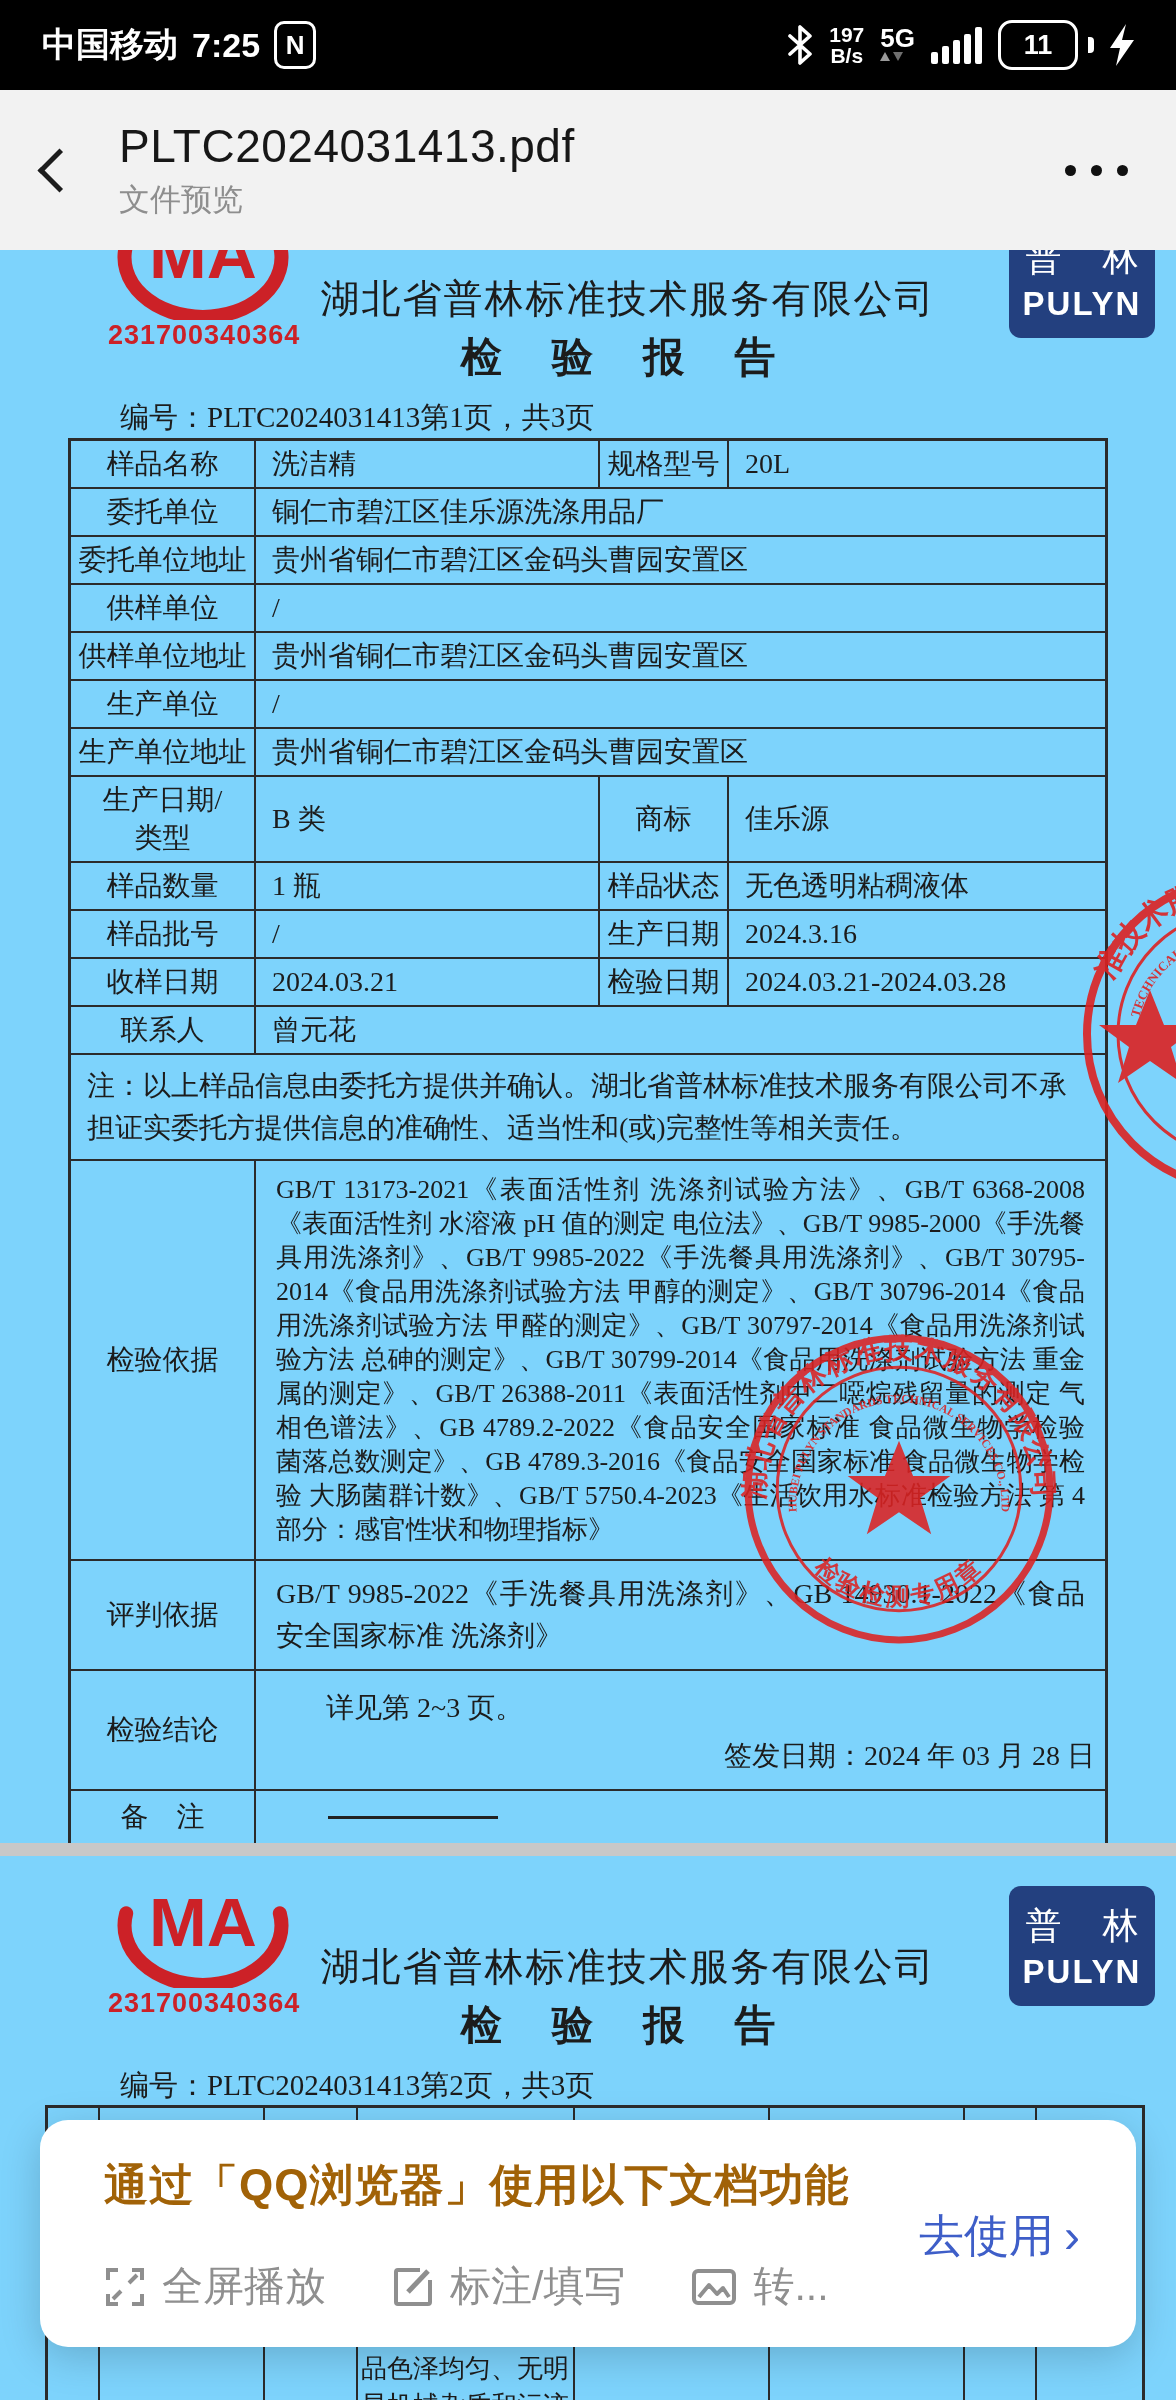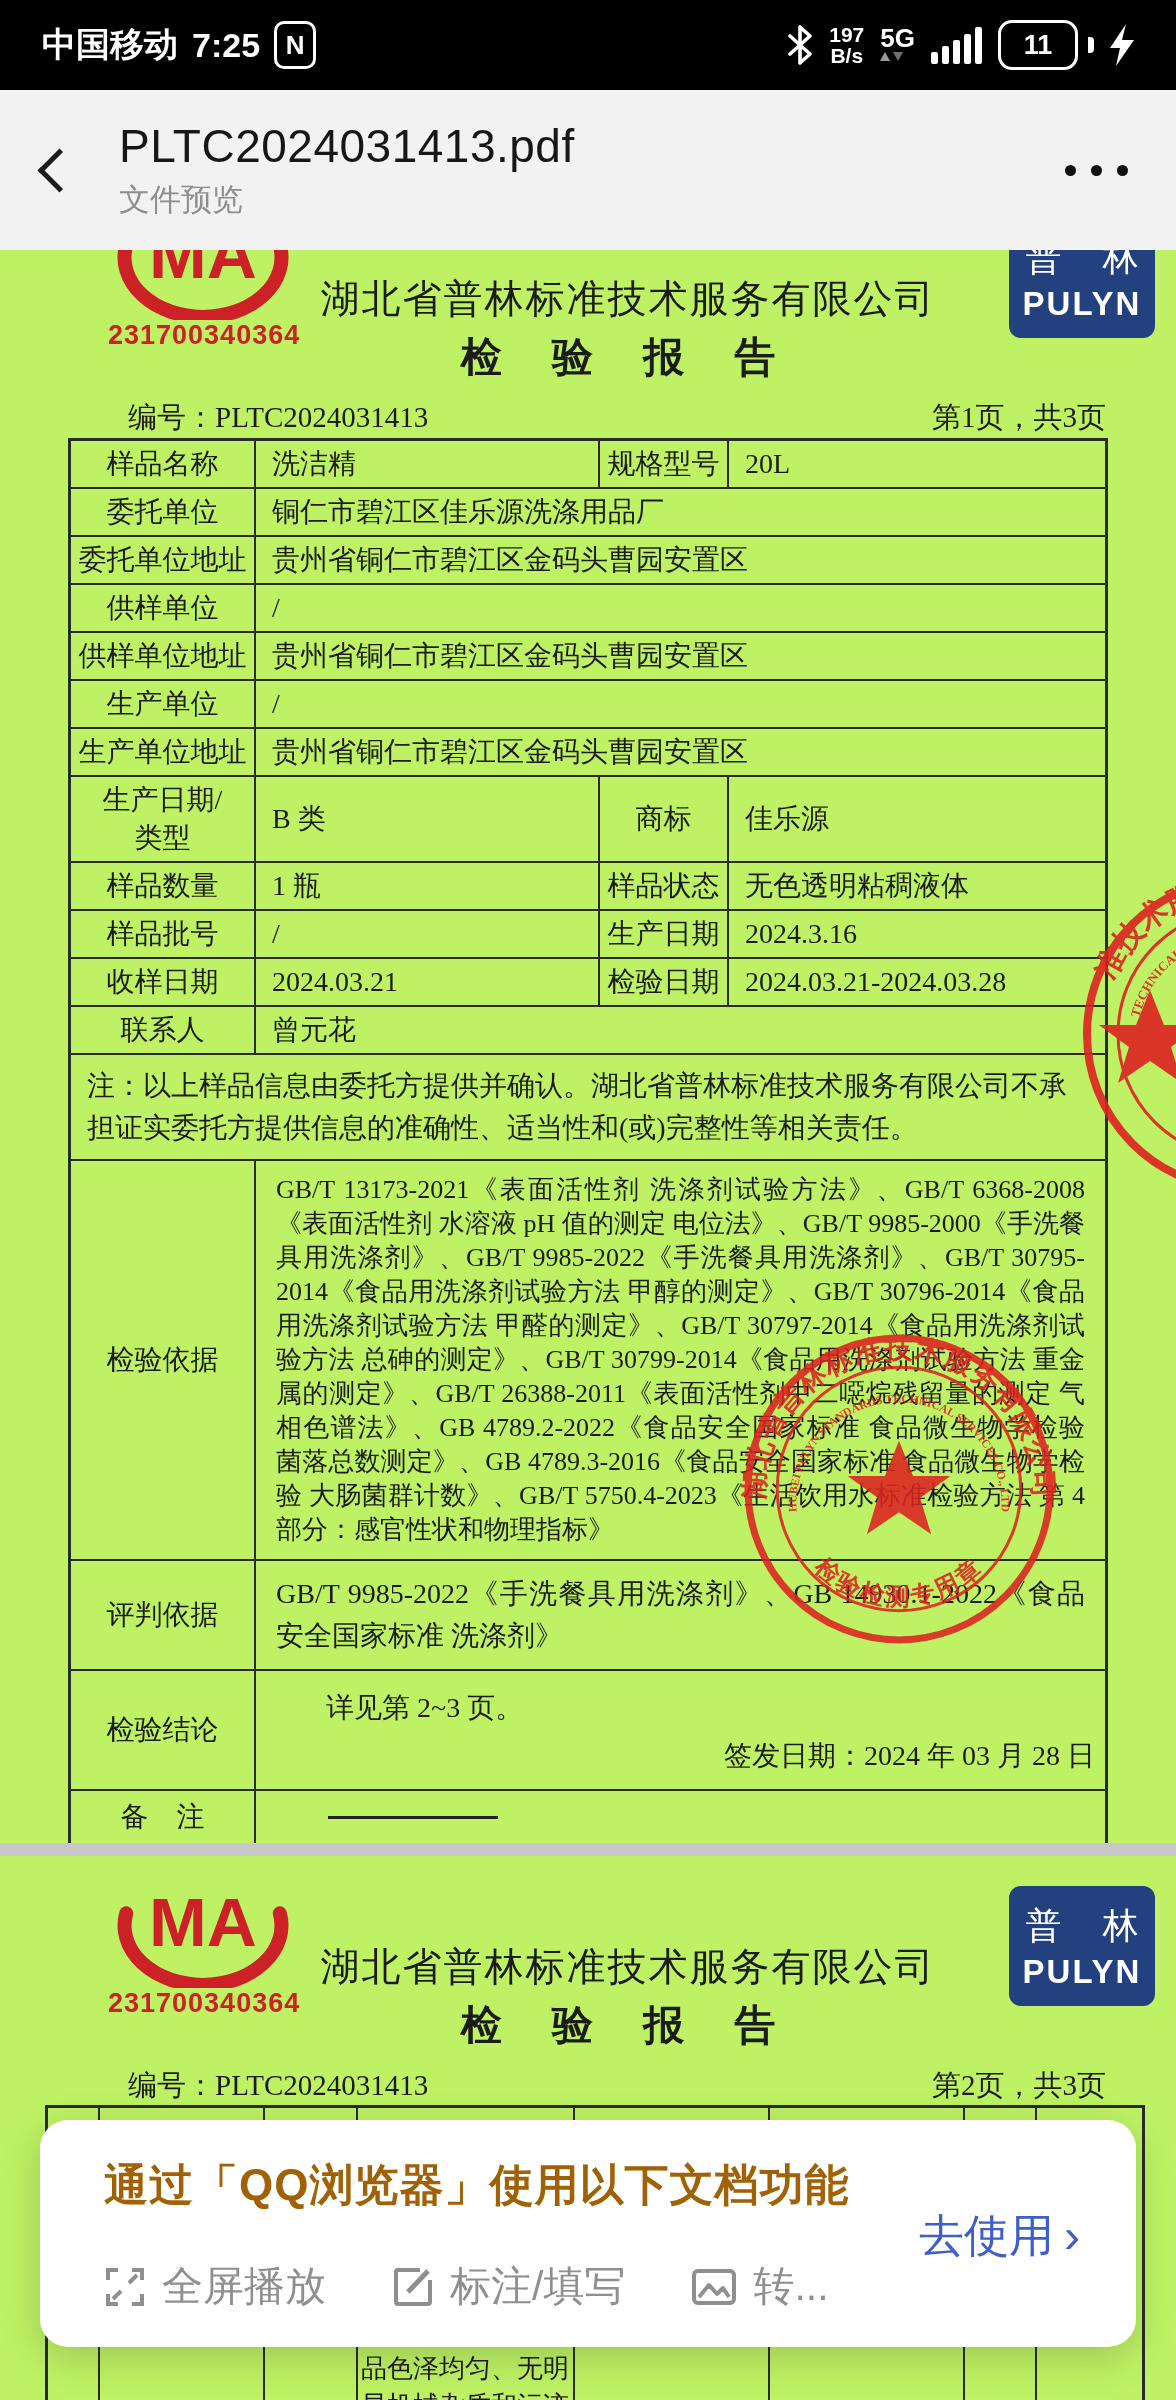--- a/index.html
+++ b/index.html
@@ -33,36 +33,36 @@
   .titlebar{height:160px;background:#f2f2f2;display:flex;align-items:center;padding:0 44px;box-sizing:border-box;}
   .back{width:26px;height:26px;border-left:5px solid #1c1c1c;border-bottom:5px solid #1c1c1c;
     transform:rotate(45deg);margin-right:44px;flex:none;}
   .tb-text{flex:1;min-width:0;}
   .tb-title{font-size:46px;color:#171717;letter-spacing:0.5px;}
   .tb-sub{font-size:31px;color:#8e8e8e;margin-top:6px;}
   .menu-dots{display:flex;gap:15px;padding:10px 4px;}
   .menu-dots i{width:11px;height:11px;background:#111;border-radius:50%;display:block;}
   
   .doc{font-family:"Liberation Serif",serif;color:#1c1c1c;}
-  .page{position:relative;background:#bef264;overflow:hidden;}
+  .page{position:relative;background:#7dd3fc;overflow:hidden;}
   .page1{height:1593px;}
   .page-sep{height:13px;background:#c8c8c8;}
   .page2{height:544px;}
   .clip-head{height:188px;overflow:hidden;}
   .clip-head .doc-header{margin-top:-62px;}
   .doc-header{height:250px;position:relative;}
   .cma{position:absolute;left:108px;top:14px;width:190px;text-align:center;}
   .cma-num{color:#cc2127;font-size:27px;font-weight:bold;letter-spacing:1px;margin-top:-4px;font-family:"Liberation Sans",sans-serif;}
   .head-company{position:absolute;left:300px;right:220px;top:84px;text-align:center;font-size:39px;letter-spacing:2px;}
   .head-title{position:absolute;left:300px;right:220px;top:142px;text-align:center;font-size:41px;letter-spacing:20px;font-weight:bold;}
   .badge{position:absolute;right:21px;top:30px;width:146px;height:120px;background:#23407f;border-radius:12px;
     color:#fff;display:flex;flex-direction:column;align-items:center;justify-content:center;gap:2px;}
   .badge .b1{font-size:36px;letter-spacing:16px;margin-left:16px;}
   .badge .b2{font-size:33px;font-weight:bold;letter-spacing:2px;font-family:"Liberation Sans",sans-serif;}
-  .meta-row{position:absolute;left:128px;right:70px;top:210px;display:flex;justify-content:space-between;font-size:29px;}
+  .meta-row{position:absolute;left:120px;right:70px;top:210px;display:flex;justify-content:flex-start;font-size:29px;}
   
   .rtable{margin:0 68px;border:3px solid #2b2b2b;}
   .tr{display:grid;border-bottom:2px solid #2b2b2b;}
   .tr:last-child{border-bottom:none;}
   .t4{grid-template-columns:185px 344px 129px 1fr;}
   .t2{grid-template-columns:185px 1fr;}
   .t1{grid-template-columns:1fr;}
   .td{border-right:2px solid #2b2b2b;display:flex;align-items:center;padding:4px 16px;font-size:28px;box-sizing:border-box;}
   .td:last-child{border-right:none;}
   .lbl{justify-content:center;text-align:center;padding:4px 6px;white-space:pre-line;}

